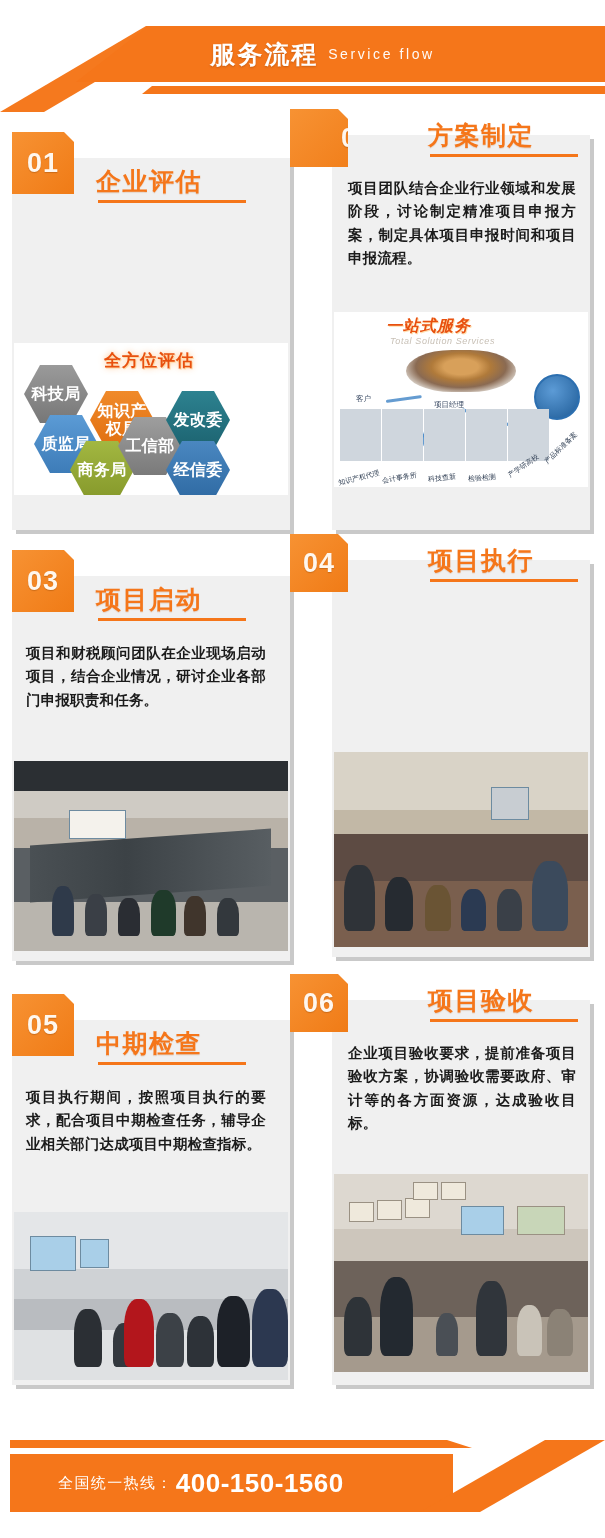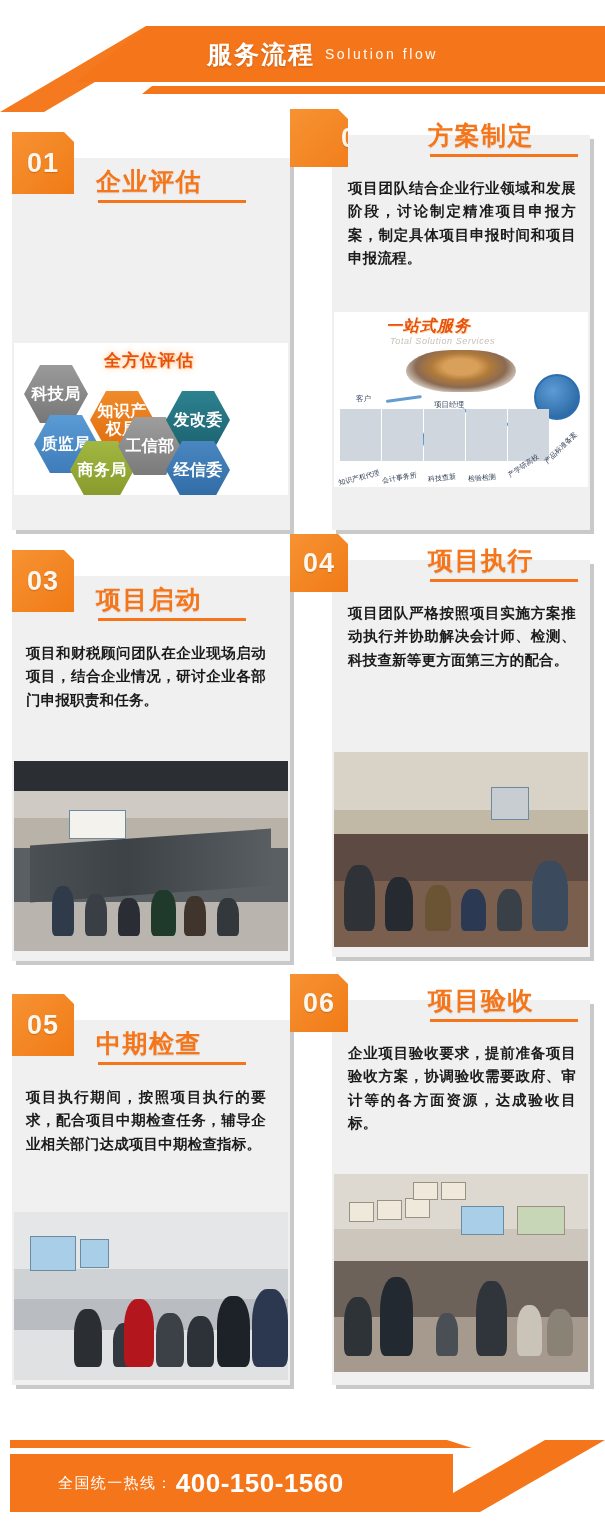--- a/index.html
+++ b/index.html
@@ -242,21 +242,21 @@
 <body>
 
 <div class="page">
 
   <div class="header">
     <div class="hdr-wedge"></div>
     <div class="hdr-band"></div>
     <div class="hdr-stripe"></div>
     <div class="hdr-title-wrap">
       <span class="hdr-cn">服务流程</span>
-      <span class="hdr-en">Solution flow</span>
+      <span class="hdr-en">Service flow</span>
     </div>
   </div>
 
   <div class="cards">
 
     <div class="card" id="card01">
       <div class="card-shell"></div>
       <div class="badge">01</div>
       <div class="card-title">企业评估</div>
       <div class="title-rule"></div>
@@ -327,21 +327,20 @@
         <div class="ph-fig" style="left:62%;width:8%;height:21%;background:#40352c;"></div>
         <div class="ph-fig" style="left:74%;width:8%;height:20%;background:#33383d;"></div>
       </div>
     </div>
 
     <div class="card" id="card04">
       <div class="card-shell"></div>
       <div class="badge">04</div>
       <div class="card-title">项目执行</div>
       <div class="title-rule"></div>
-      <div class="card-body">项目团队严格按照项目实施方案推动执行并协助解决会计师、检测、科技查新等更方面第三方的配合。</div>
       <div class="photo">
         <div class="ph-c4"></div>
         <div class="ph-screen" style="left:62%;top:18%;width:14%;height:16%;background:#c8cdd2;"></div>
         <div class="ph-fig" style="left:4%;width:12%;height:34%;background:#2f3338;"></div>
         <div class="ph-fig" style="left:20%;width:11%;height:28%;background:#262b31;"></div>
         <div class="ph-fig" style="left:36%;width:10%;height:24%;background:#6a5434;"></div>
         <div class="ph-fig" style="left:50%;width:10%;height:22%;background:#2b3a52;"></div>
         <div class="ph-fig" style="left:64%;width:10%;height:22%;background:#3a4048;"></div>
         <div class="ph-fig" style="left:78%;width:14%;height:36%;background:#3b4a5c;"></div>
       </div>

